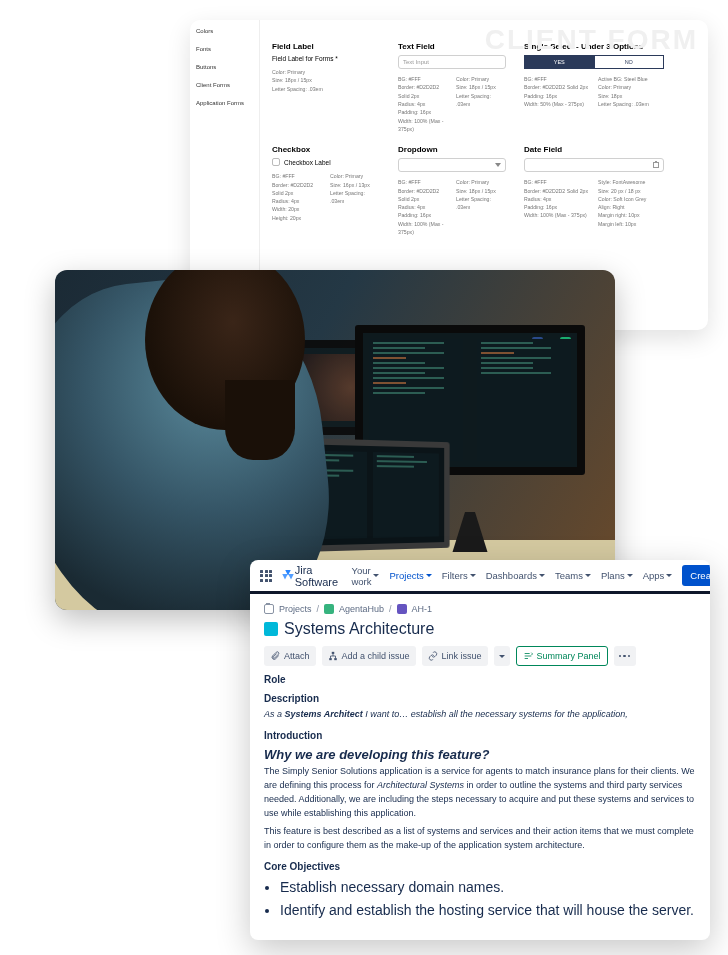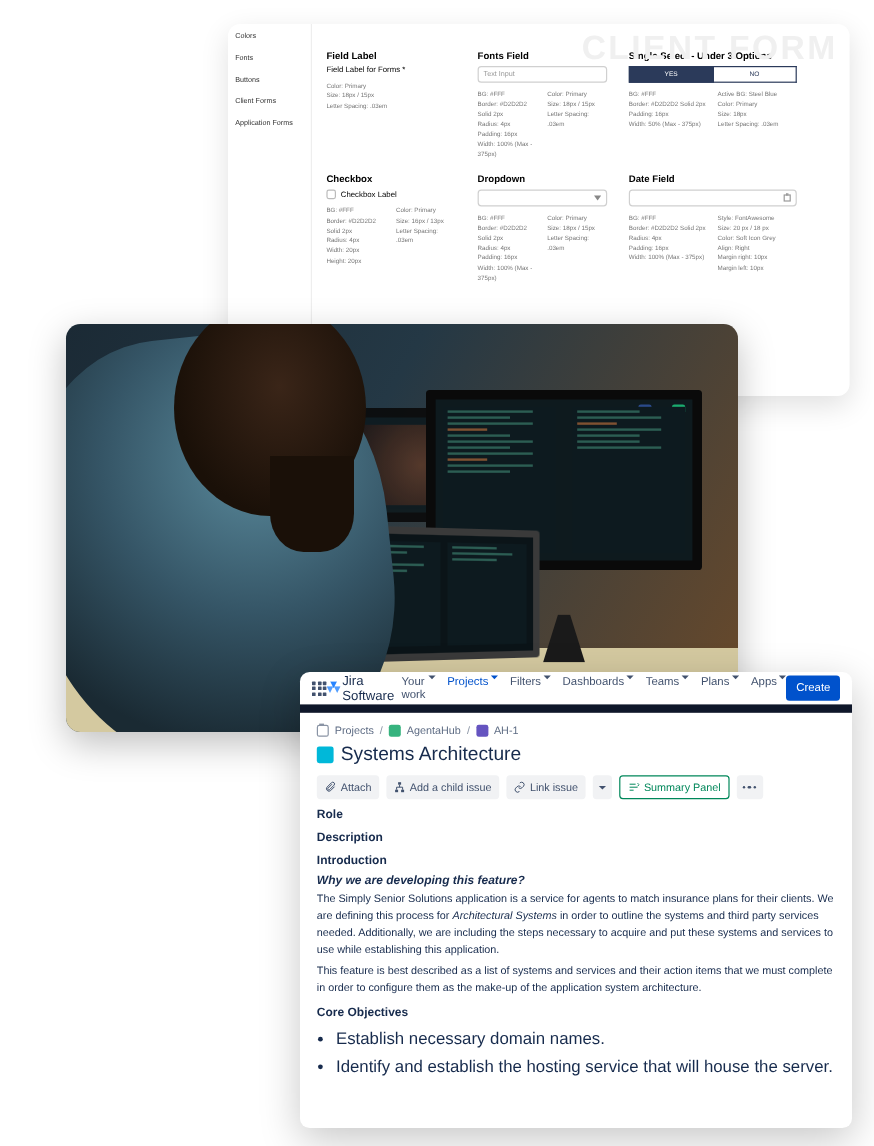--- a/index.html
+++ b/index.html
@@ -144,38 +144,39 @@
     height: 380px;
     background: #fff;
     border-radius: 8px;
     box-shadow: 0 10px 34px rgba(0,0,0,.22);
     overflow: hidden;
     font-size: 10px;
     color: #172B4D;
   }
   .jira .topbar {
     height: 34px;
-    border-bottom: 7px solid #0f172a;
+    border-bottom: 3px solid #0f172a;
     display: flex;
     align-items: center;
     padding: 0 10px;
+    gap: 10px;
   }
   .jira .logo { display:flex; align-items:center; gap:4px; font-weight:500; font-size:11px; }
   .logo-mark { width:12px; height:12px; position:relative; }
   .logo-mark span {
     position:absolute; width:6px; height:6px; background:#2684FF;
     clip-path: polygon(0 0,100% 0,50% 100%);
   }
   .logo-mark span:nth-child(1){top:0;left:3px;}
   .logo-mark span:nth-child(2){top:4px;left:0;opacity:.8;}
   .logo-mark span:nth-child(3){top:4px;left:6px;opacity:.8;}
   .waffle { display:grid; grid-template-columns:repeat(3,3px); gap:1.5px; }
   .waffle i { width:3px;height:3px;background:#42526E;border-radius:.5px;display:block; }
   .nav { display:flex; gap:10px; font-size:9.5px; color:#42526E; }
-  .nav div { display:flex; align-items:flex-start; gap:2px; }
+  .nav div { display:flex; align-items:center; gap:2px; }
   .nav .active { color:#0052CC; }
   .mini-chev { width:0;height:0;border-left:3px solid transparent;border-right:3px solid transparent;border-top:3px solid currentColor;display:inline-block; }
   .create-btn {
     margin-left:auto; background:#0052CC; color:#fff; font-size:9.5px;
     padding:5px 8px; border-radius:3px;
   }
   .jira .body { padding: 10px 14px 14px; }
   .crumbs { font-size:9px; color:#5E6C84; display:flex; align-items:center; gap:5px; margin-bottom:6px; }
   .crumb-ic { width:10px;height:10px;border-radius:2px; display:inline-block; }
   .crumb-ic.folder { background:#fff;border:1px solid #8993A4; position:relative; }
@@ -193,21 +194,21 @@
   }
   .act.summary { background:#fff; border:1px solid #00875A; color:#00875A; }
   .act svg, .act .glyph { width:10px; height:10px; }
   .more { width:22px; justify-content:center; }
   .dots { display:flex; gap:2px; }
   .dots i { width:2.5px;height:2.5px;border-radius:50%;background:#42526E;display:block; }
 
   .sect { font-size:10px; font-weight:600; margin:8px 0 4px; }
   .para { font-size:9px; line-height:1.55; color:#172B4D; margin-bottom:4px; }
   .ital { font-style:italic; }
-  .subh { font-size:10px; font-weight:700; font-style:italic; margin:6px 0 3px; }
+  .subh { font-size:13px; font-weight:700; font-style:italic; margin:6px 0 3px; }
   ul.obj { padding-left:16px; margin-top:2px; }
   ul.obj li { font-size:14px; line-height:1.7; }
 </style>
 </head>
 <body>
 
 <div class="spec">
   <div class="side">
     <div>Colors</div>
     <div>Fonts</div>
@@ -221,21 +222,21 @@
     <div class="row">
       <div class="col">
         <div class="title">Field Label</div>
         <div class="subval">Field Label for Forms *</div>
         <div class="meta" style="white-space:pre-line;">Color: Primary
 Size: 18px / 15px
 Letter Spacing: .03em</div>
       </div>
 
       <div class="col">
-        <div class="title">Fonts Field</div>
+        <div class="title">Text Field</div>
         <div class="text-input">Text Input</div>
         <div style="display:flex;gap:8px;margin-top:6px;">
           <div class="meta" style="white-space:pre-line;flex:1;">BG: #FFF
 Border: #D2D2D2 Solid 2px
 Radius: 4px
 Padding: 16px
 Width: 100% (Max - 375px)</div>
           <div class="meta" style="white-space:pre-line;flex:1;">Color: Primary
 Size: 18px / 15px
 Letter Spacing: .03em</div>
@@ -479,20 +480,23 @@
         <span class="dots">
             <i></i>
             <i></i>
             <i></i>
           </span>
       </div>
     </div>
 
     <div class="sect">Role</div>
     <div class="sect">Description</div>
+    <div class="para ital">
+      <span>As a </span><b>Systems Architect</b><span> I want to… establish all the necessary systems for the application,</span>
+    </div>
 
     <div class="sect">Introduction</div>
     <div class="subh">Why we are developing this feature?</div>
     <div class="para">
       <span>The Simply Senior Solutions application is a service for agents to match insurance plans for their clients. We are defining this process for </span><i>Architectural Systems</i><span> in order to outline the systems and third party services needed. Additionally, we are including the steps necessary to acquire and put these systems and services to use while establishing this application.</span>
     </div>
     <div class="para">This feature is best described as a list of systems and services and their action items that we must complete in order to configure them as the make-up of the application system architecture.</div>
 
     <div class="sect">Core Objectives</div>
     <ul class="obj">

